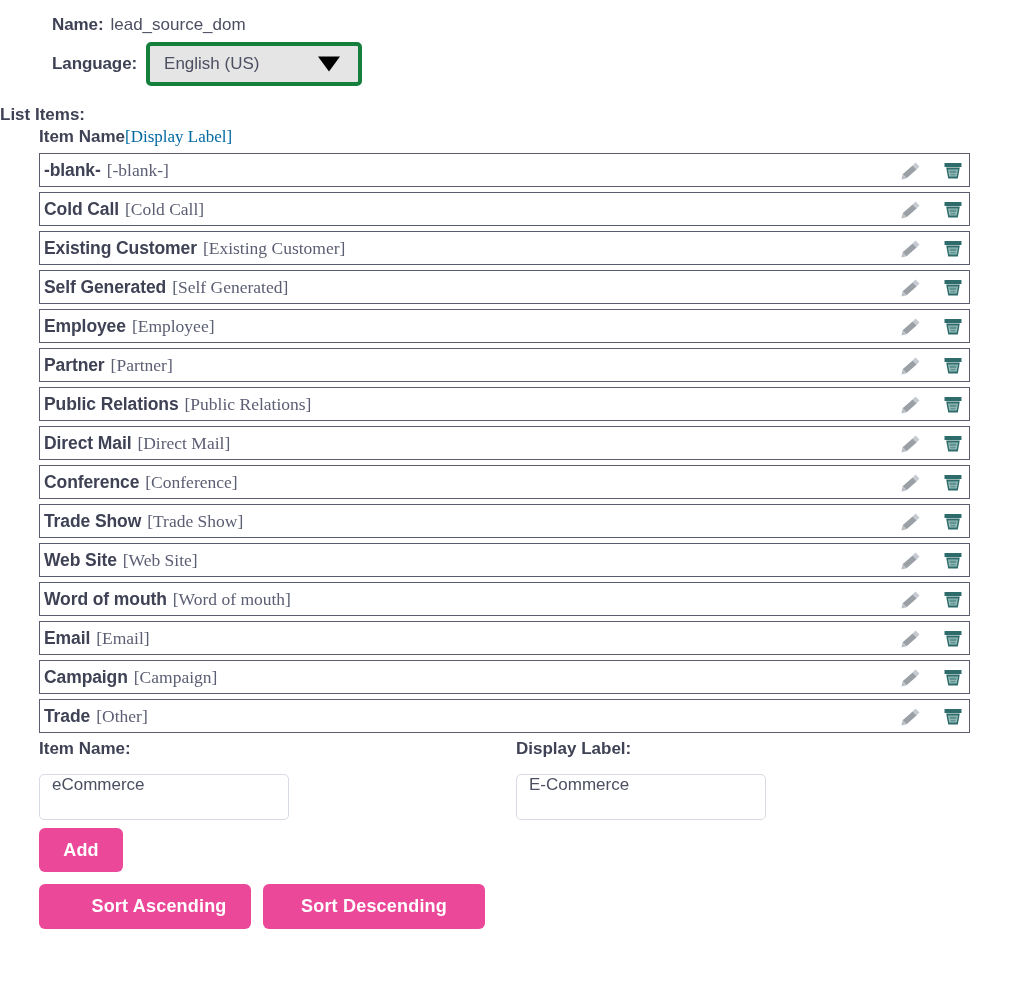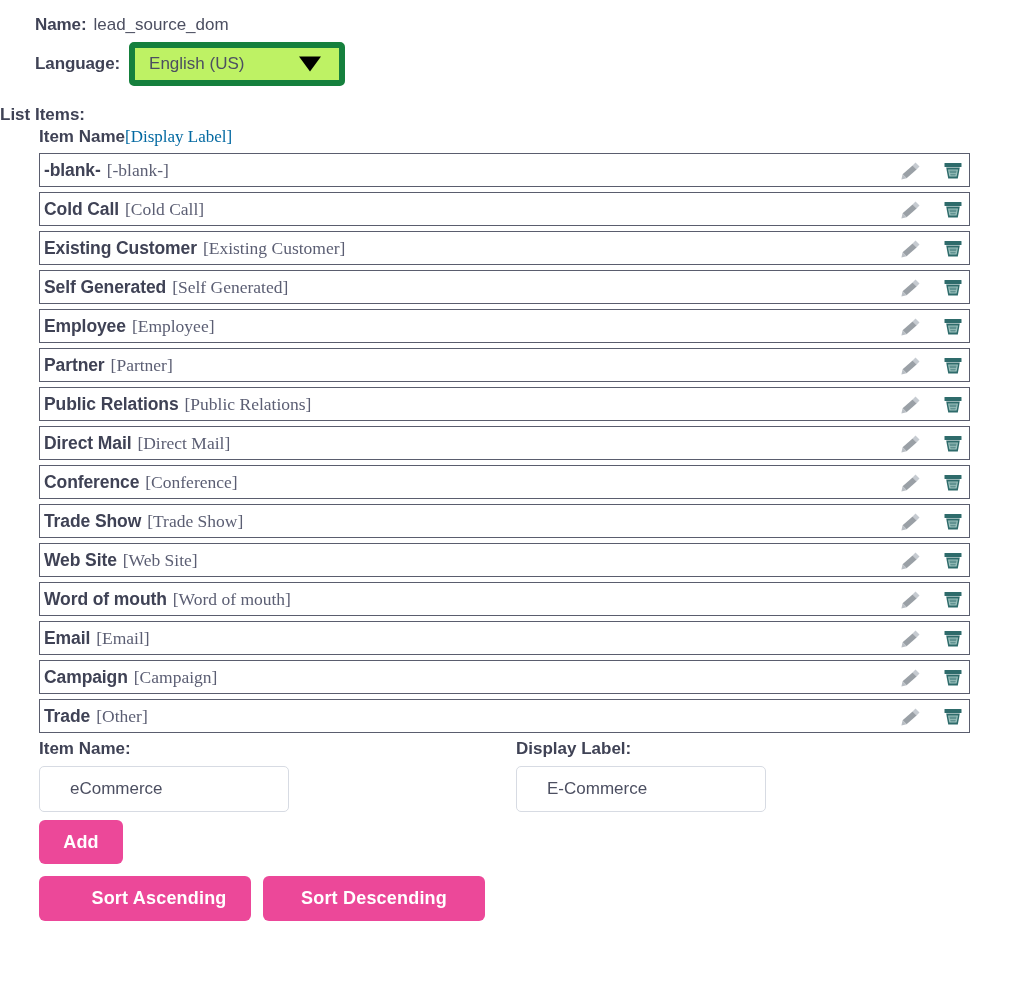--- a/index.html
+++ b/index.html
@@ -14,21 +14,21 @@
     font-family: "Liberation Sans", sans-serif;
     color: #474a5e;
     -webkit-font-smoothing: antialiased;
   }
   .page { position: relative; width: 1024px; height: 990px; padding: 0; }
 
   
   .meta-row {
     display: flex;
     align-items: center;
-    padding-left: 35px;
+    padding-left: 52px;
   }
   #name-row { height: 34px; padding-top: 16px; }
   #language-row { height: 52px; margin-top: 4px; }
 
   .meta-label {
     font-weight: bold;
     font-size: 17px;
     color: #3f4255;
     letter-spacing: -0.1px;
     white-space: nowrap;
@@ -37,23 +37,23 @@
     font-size: 17px;
     color: #4c4f61;
     margin-left: 7px;
     white-space: nowrap;
   }
 
   .select-box {
     margin-left: 9px;
     width: 216px;
     height: 44px;
-    border: 6px solid #15803d;
+    border: 4px solid #15803d;
     border-radius: 5px;
-    background: #bef264;
+    background: #e5e5e5;
     display: flex;
     align-items: center;
     padding: 0 12px 0 14px;
     position: relative;
   }
   .select-text { font-size: 17px; color: #4c4f61; }
   .caret-icon {
     position: absolute;
     right: 18px;
     top: 50%;
@@ -134,29 +134,28 @@
   .form-area { position: relative; margin-top: 4px; padding-left: 39px; }
   .form-cols { display: flex; }
   .form-col-left { width: 477px; }
   .form-field-label {
     font-weight: bold;
     font-size: 17px;
     color: #3f4255;
     line-height: 22px;
   }
   .text-input {
-    margin-top: 6px;
+    margin-top: 14px;
     width: 250px;
     height: 46px;
     border: 1px solid #d7dbe3;
     border-radius: 5px;
     background: #ffffff;
     display: flex;
-    align-items: center;
-    padding: 0 30px;
+    padding: 0 12px;
   }
   .text-input .val { font-size: 17px; color: #4c4f61; }
 
   .btn {
     border: none;
     background: #ec4899;
     color: #ffffff;
     font-family: "Liberation Sans", sans-serif;
     font-weight: bold;
     font-size: 18px;

